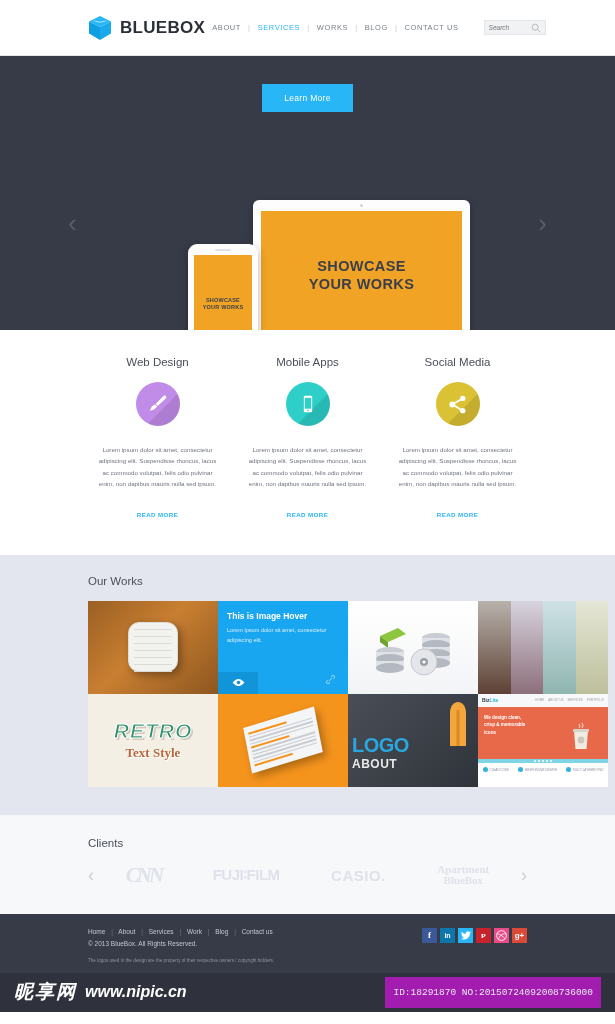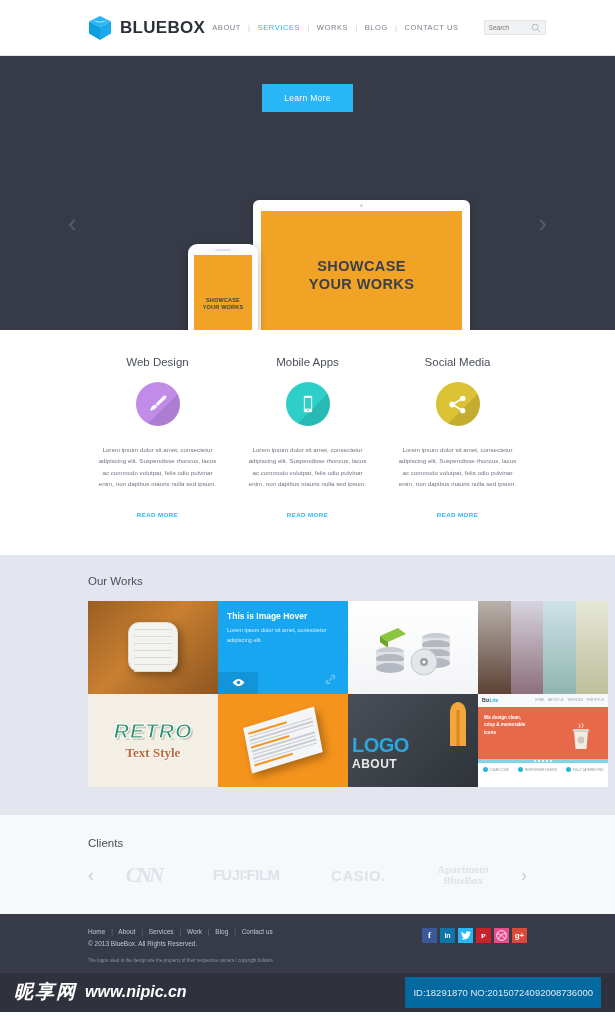--- a/index.html
+++ b/index.html
@@ -254,22 +254,23 @@
   }
   .wm-cn {
     font-size:19px; font-weight:bold; color:#fff; font-style:italic;
     letter-spacing:2px; font-family:"DejaVu Sans", sans-serif;
   }
   .wm-url {
     font-size:16px; font-weight:bold; font-style:italic; color:#fff;
     margin-left:8px;
   }
   .wm-id {
-    margin-left:auto; background:#0369a1; color:#e7e9ee; font-size:9.5px;
+    margin-left:auto; background:#a21caf; color:#e7e9ee; font-size:9.5px;
     padding:10px 8px;
+    font-family:Liberation Mono, monospace;
   }
 </style>
 </head>
 <body>
 
 <div class="page">
 
   <div class="header">
     <div class="brand">
       <span class="logo-cube">

